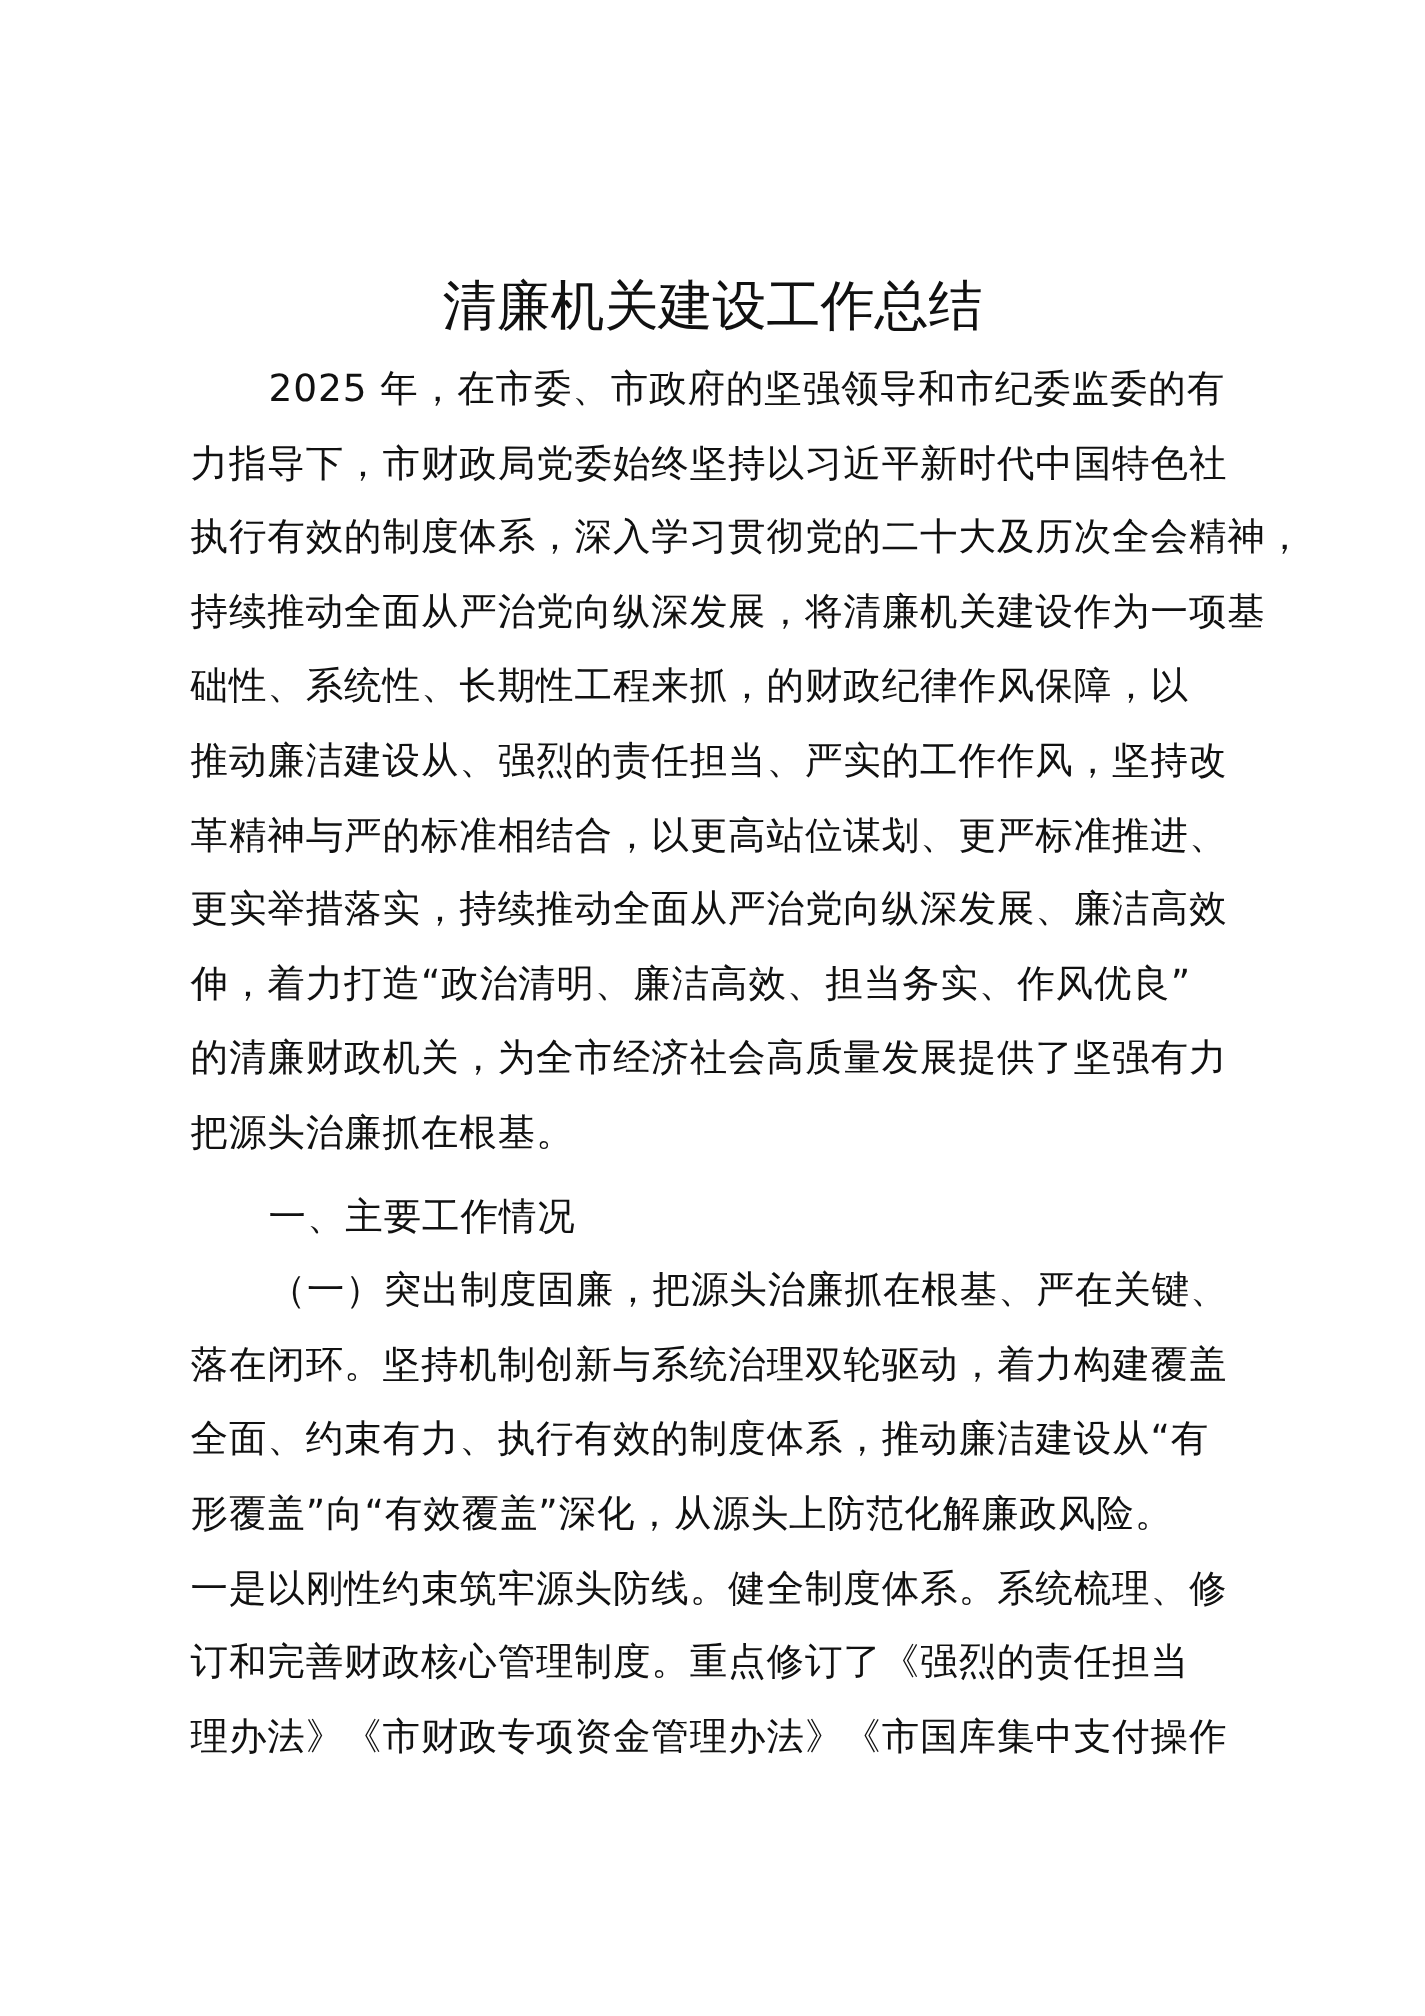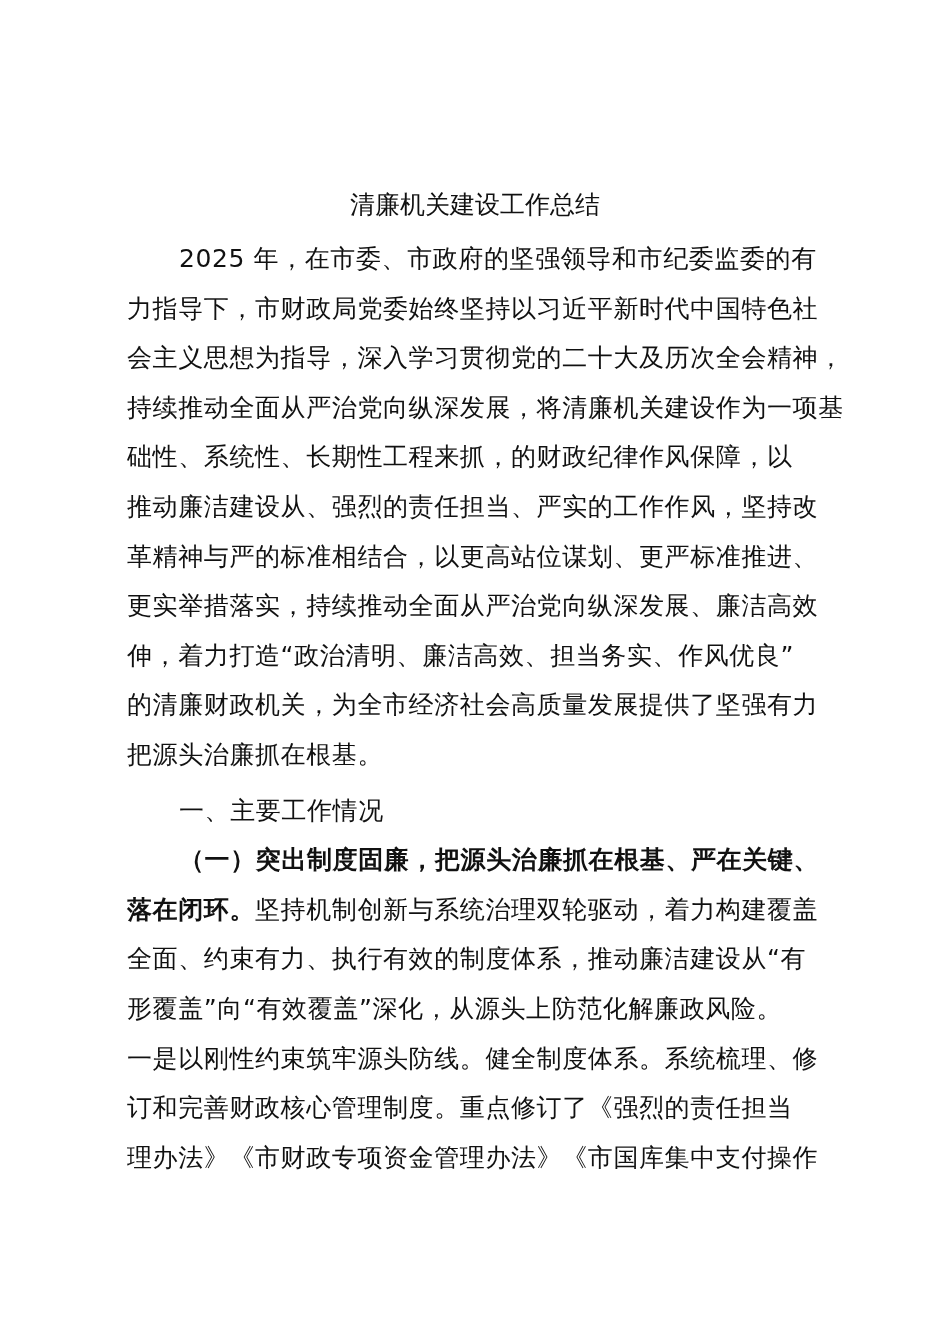--- a/index.html
+++ b/index.html
@@ -22,21 +22,21 @@
       width: 950px;
       height: 1344px;
       background: #ffffff;
     }
     .title {
       position: absolute;
       left: 0;
       width: 950px;
       top: 183px;
       text-align: center;
-      font-size: 25px;
+      font-size: 36px;
       line-height: 44px;
       letter-spacing: 0px;
       font-weight: normal;
       white-space: nowrap;
     }
     .body-text {
       position: absolute;
       left: 127px;
       top: 234px;
       width: 740px;
@@ -44,36 +44,36 @@
     .line {
       display: block;
       height: 49.6px;
       line-height: 49.6px;
       font-size: 25px;
       white-space: nowrap;
       letter-spacing: 0.6px;
     }
     .line.indent { padding-left: 52px; }
     .line.heading { padding-left: 52px; }
-    .bold { font-weight: bold; }
+    .bold { font-weight: normal; }
     .gap { height: 6px; display: block; }
   </style>
 </head>
 <body>
 
 <div class="page">
 
   <div class="title">清廉机关建设工作总结</div>
 
   <div class="body-text">
 
     <div>
       <span class="line indent">2025 年，在市委、市政府的坚强领导和市纪委监委的有</span>
       <span class="line">力指导下，市财政局党委始终坚持以习近平新时代中国特色社</span>
-      <span class="line">会主义思想为指导，深入学习贯彻党的二十大及历次全会精神，</span>
+      <span class="line">执行有效的制度体系，深入学习贯彻党的二十大及历次全会精神，</span>
       <span class="line">持续推动全面从严治党向纵深发展，将清廉机关建设作为一项基</span>
       <span class="line">础性、系统性、长期性工程来抓，的财政纪律作风保障，以</span>
       <span class="line">推动廉洁建设从、强烈的责任担当、严实的工作作风，坚持改</span>
       <span class="line">革精神与严的标准相结合，以更高站位谋划、更严标准推进、</span>
       <span class="line">更实举措落实，持续推动全面从严治党向纵深发展、廉洁高效</span>
       <span class="line">伸，着力打造“政治清明、廉洁高效、担当务实、作风优良”</span>
       <span class="line">的清廉财政机关，为全市经济社会高质量发展提供了坚强有力</span>
       <span class="line">把源头治廉抓在根基。</span>
     </div>
 

